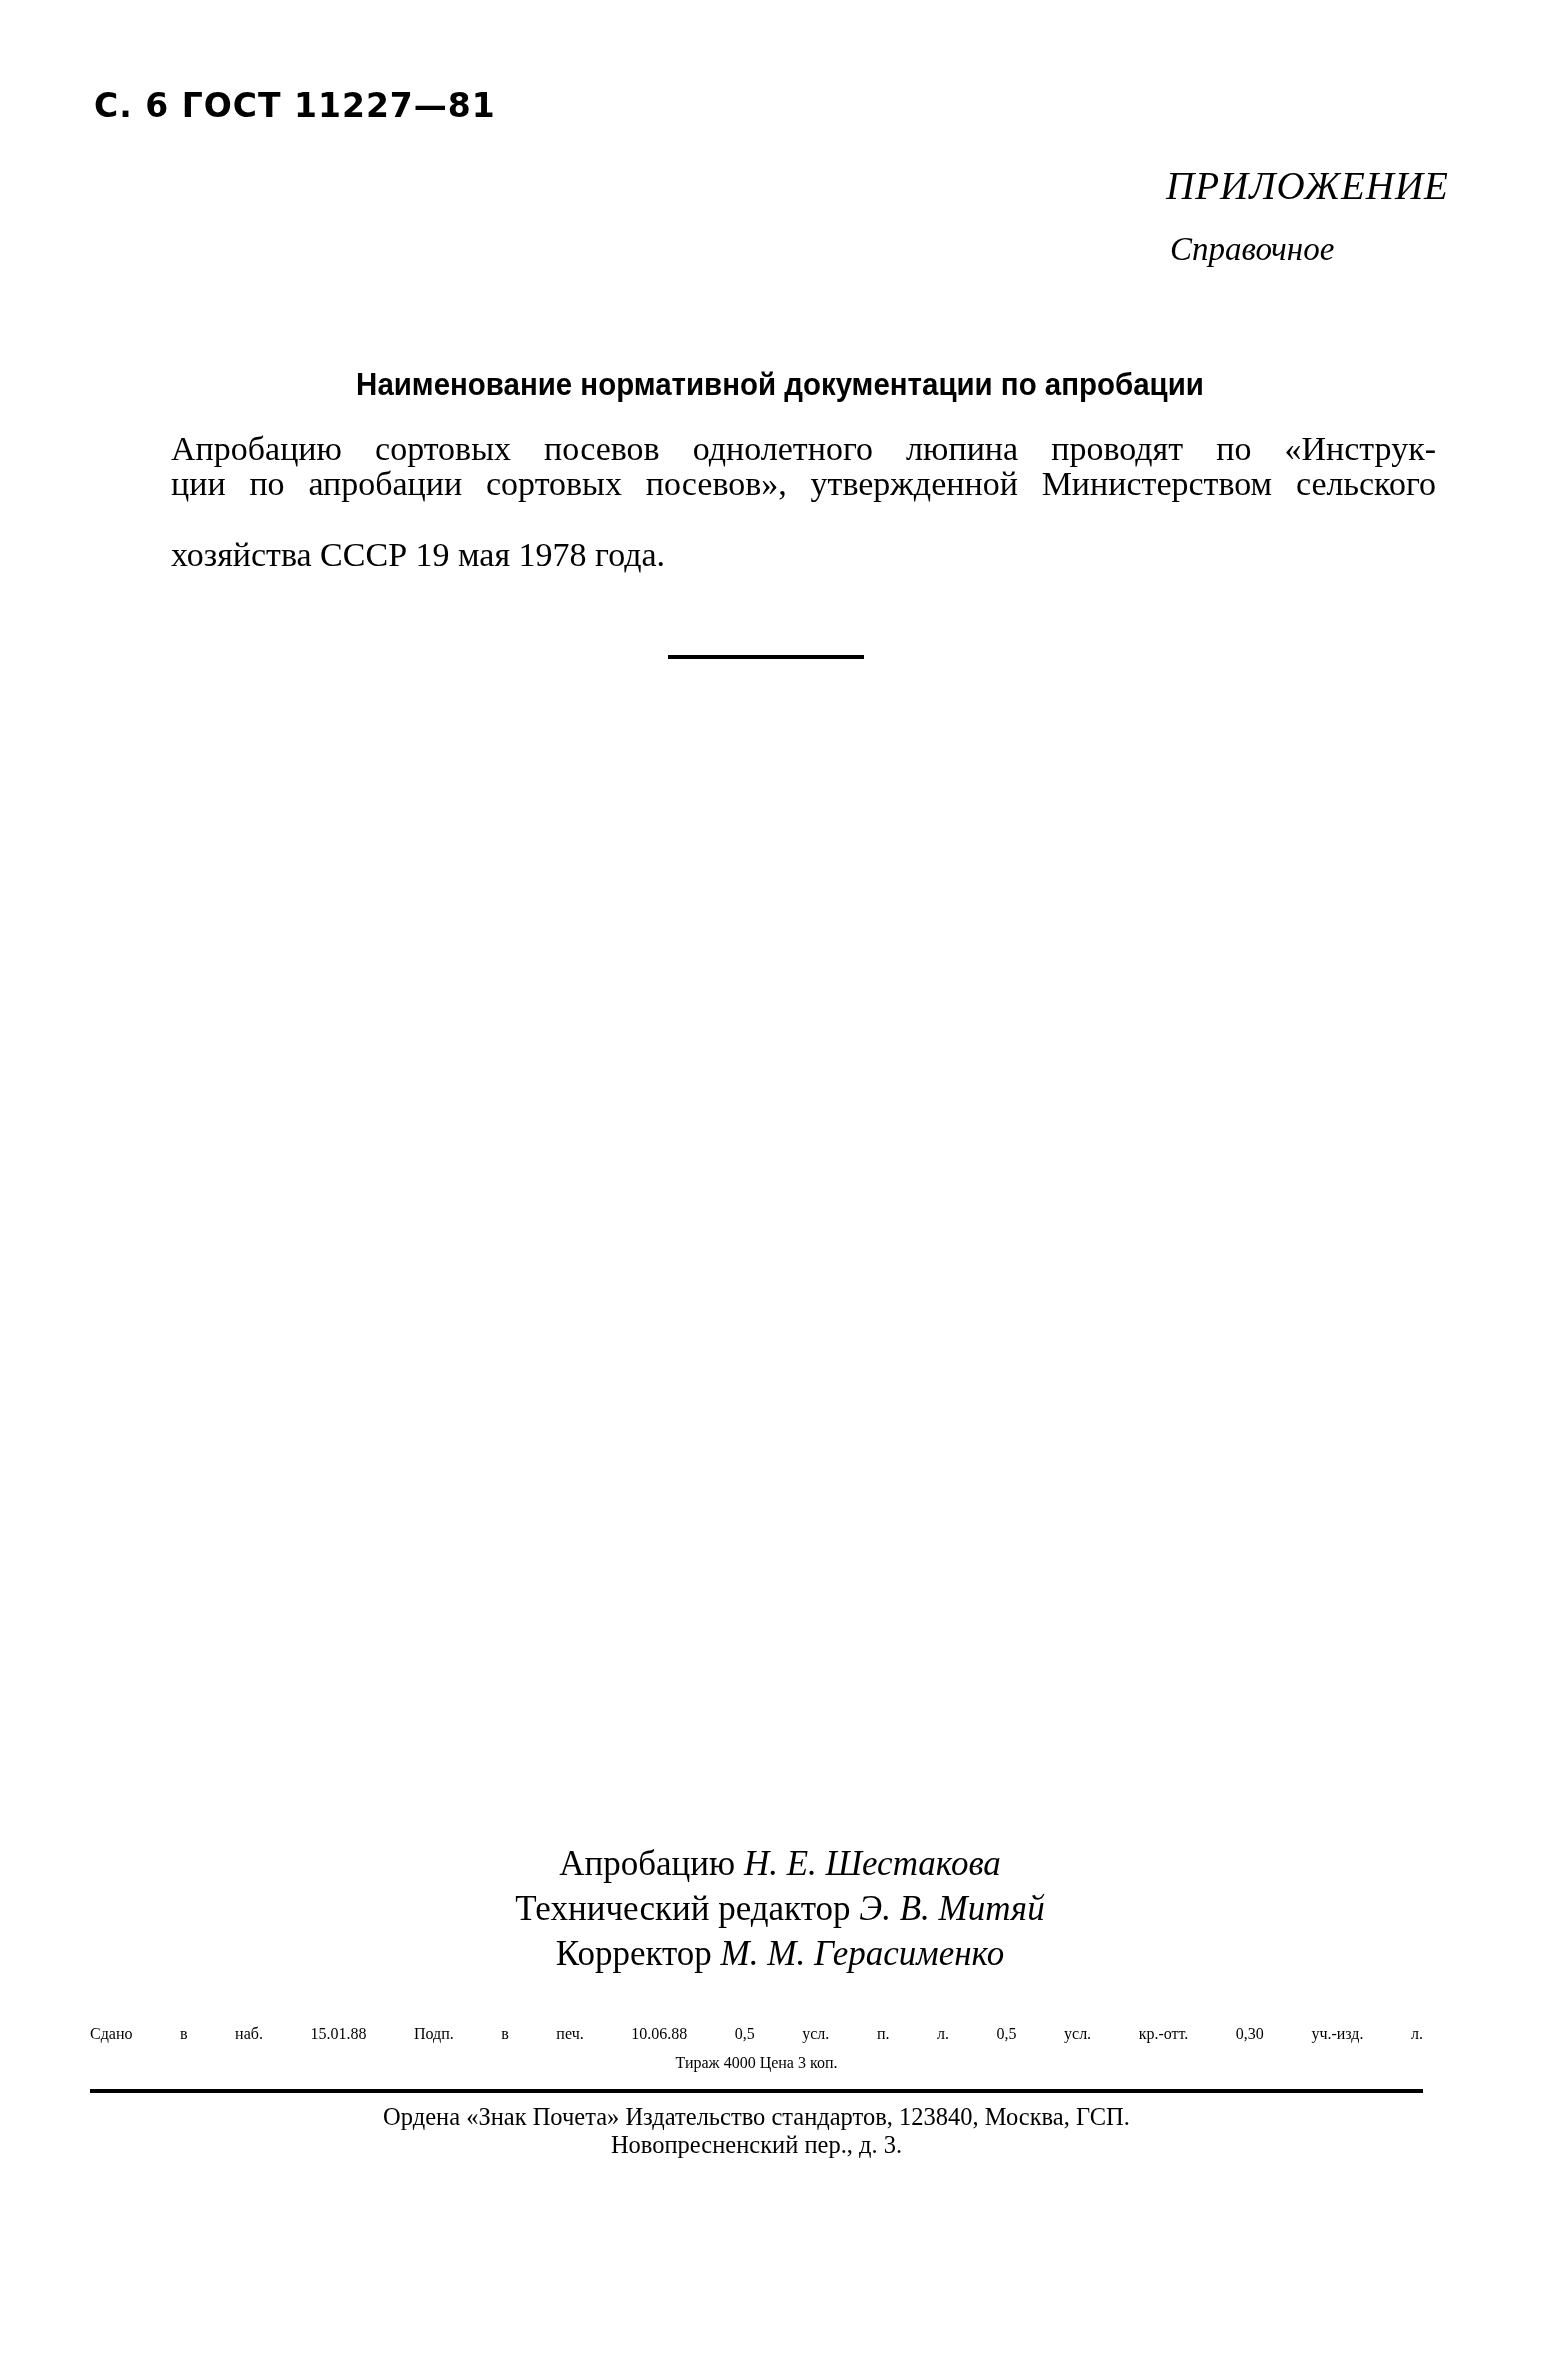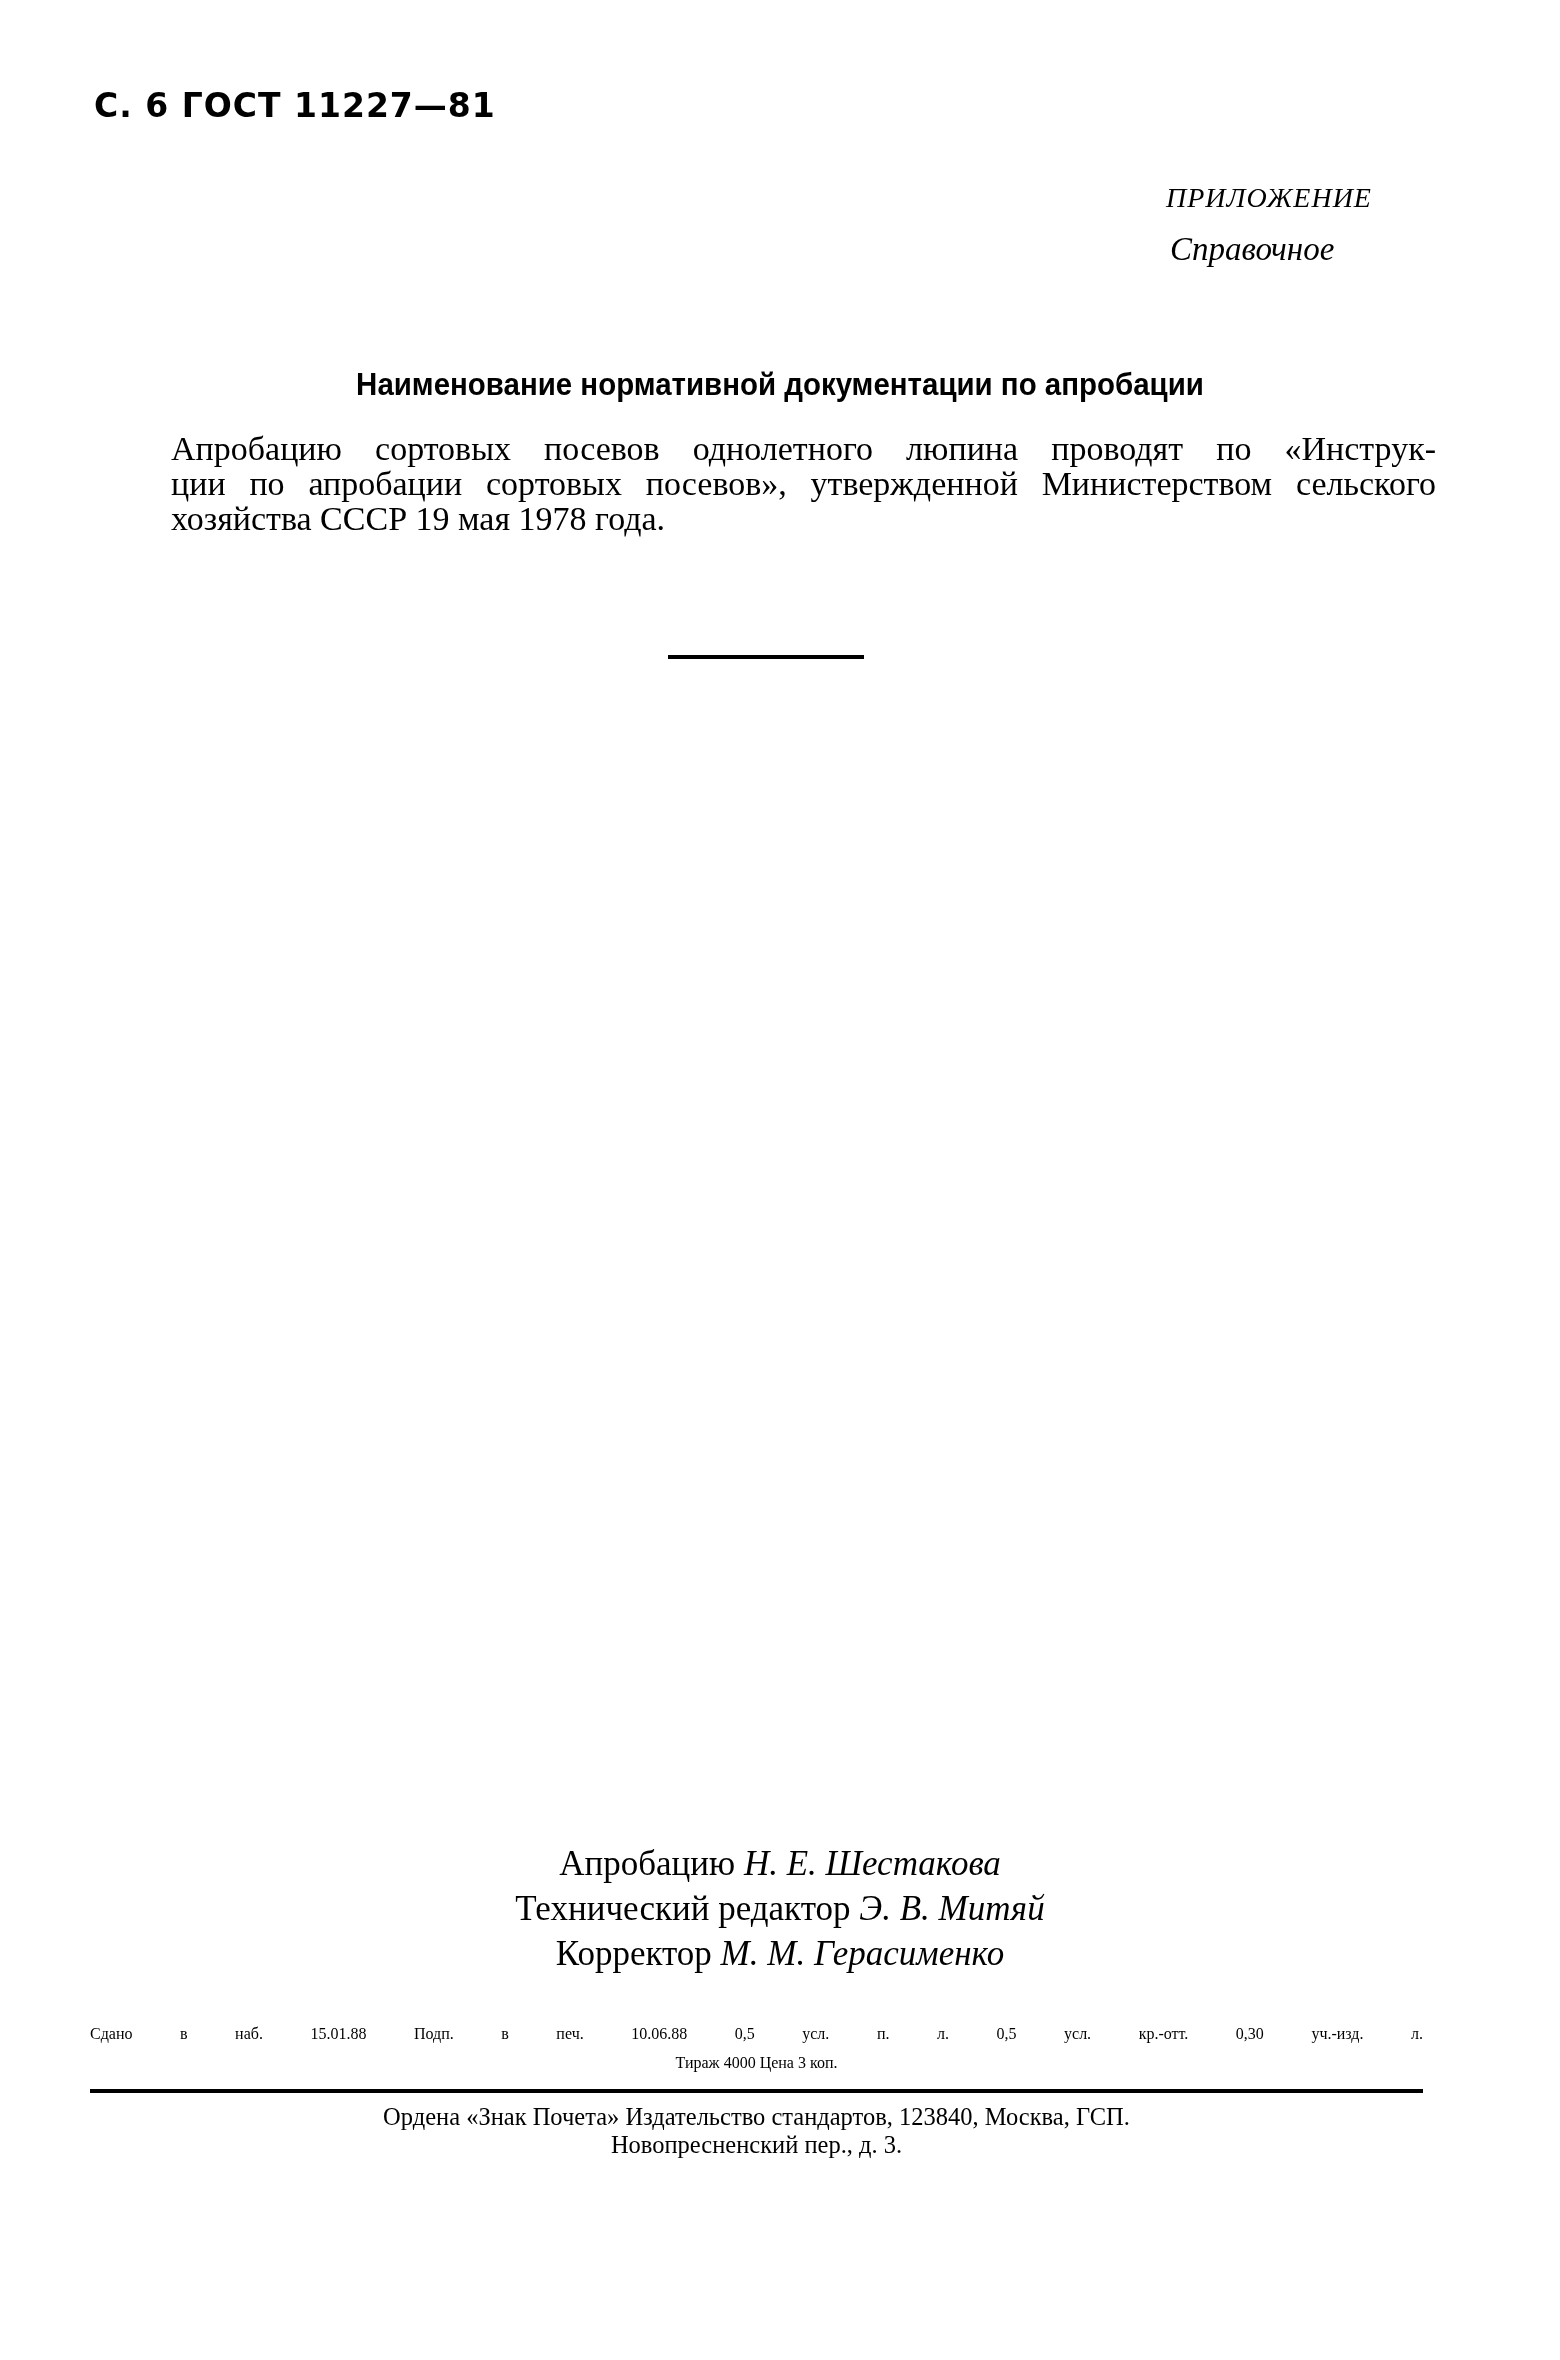--- a/index.html
+++ b/index.html
@@ -4,40 +4,40 @@
 <style>
   html, body { margin: 0; padding: 0; background: #ffffff; }
   body { width: 1560px; height: 2360px; position: relative; overflow: hidden; color: #000; }
   .abs { position: absolute; white-space: nowrap; }
   .header {
     left: 94px; top: 86px;
     font-family: "DejaVu Sans", sans-serif; font-weight: bold; font-size: 33px;
     letter-spacing: 1px;
   }
   .appendix-title {
-    left: 1166px; top: 182px;
-    font-family: "Liberation Serif", serif; font-style: italic; font-size: 28px; letter-spacing: 1px;
+    left: 1166px; top: 163px;
+    font-family: "Liberation Serif", serif; font-style: italic; font-size: 39px; letter-spacing: 1px;
   }
   .appendix-sub {
     left: 1170px; top: 231px;
     font-family: "Liberation Serif", serif; font-style: italic; font-size: 33px;
   }
   .section-title {
     left: 0; width: 1560px; top: 367px; text-align: center;
     font-family: "Liberation Sans", sans-serif; font-weight: bold; font-size: 31px;
     transform: scaleX(0.95);
   }
   .para {
     left: 98px; width: 1338px; top: 431px;
     font-family: "Liberation Serif", serif; font-size: 34px; line-height: 35px;
     text-align: justify; text-indent: 73px; white-space: normal;
   }
   .para .line { display: block; text-align: justify; text-align-last: justify; }
   .para .line.first { text-indent: 73px; }
-  .para .line.last { text-align-last: left; }
+  .para .line.last { text-align-last: left; margin-top: 36px; }
   .short-rule {
     left: 668px; top: 655px; width: 196px; height: 3.9px; background: #000;
   }
   .editors {
     left: 0; width: 1560px; top: 1841px; text-align: center;
     font-family: "Liberation Serif", serif; font-size: 35px; line-height: 45px;
   }
   .editors .row { display: block; }
   .editors em { font-style: italic; }
   .imprint {

